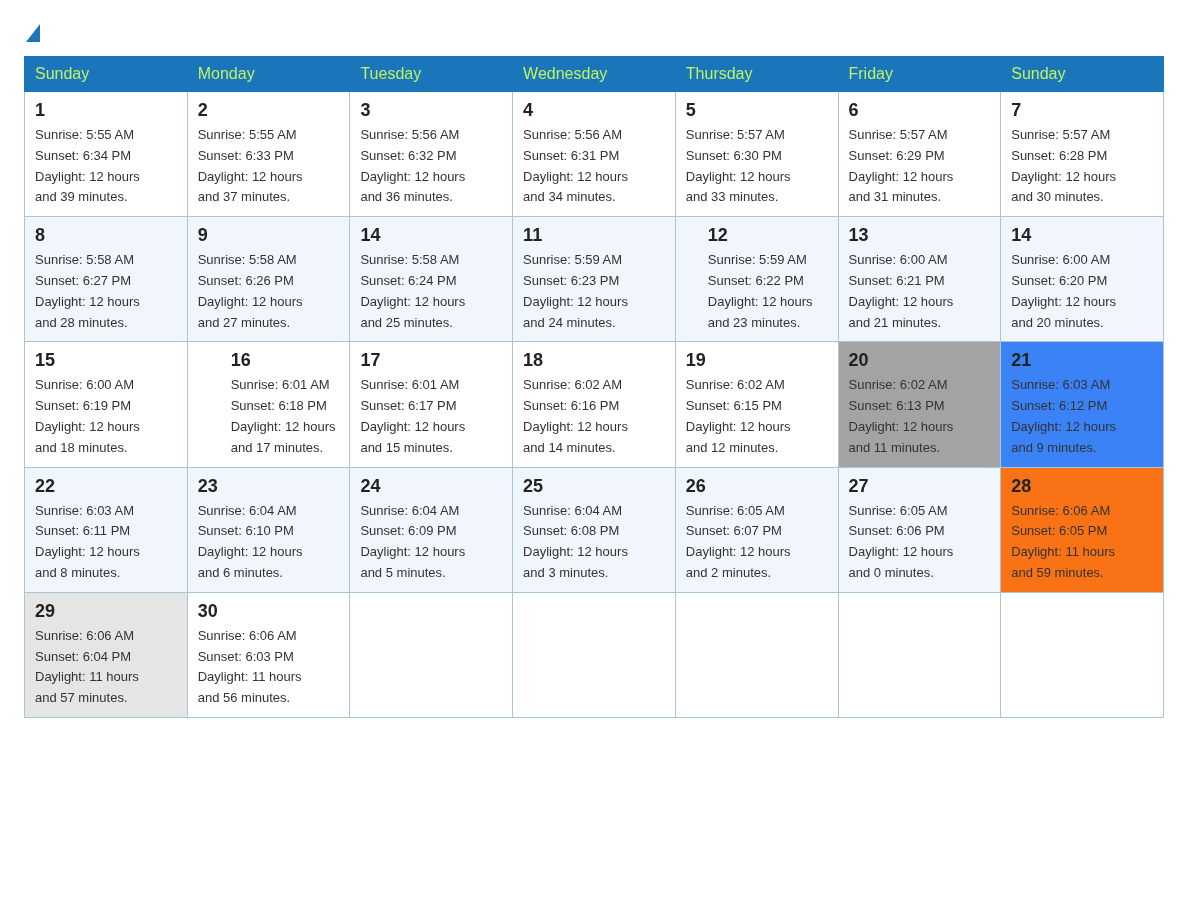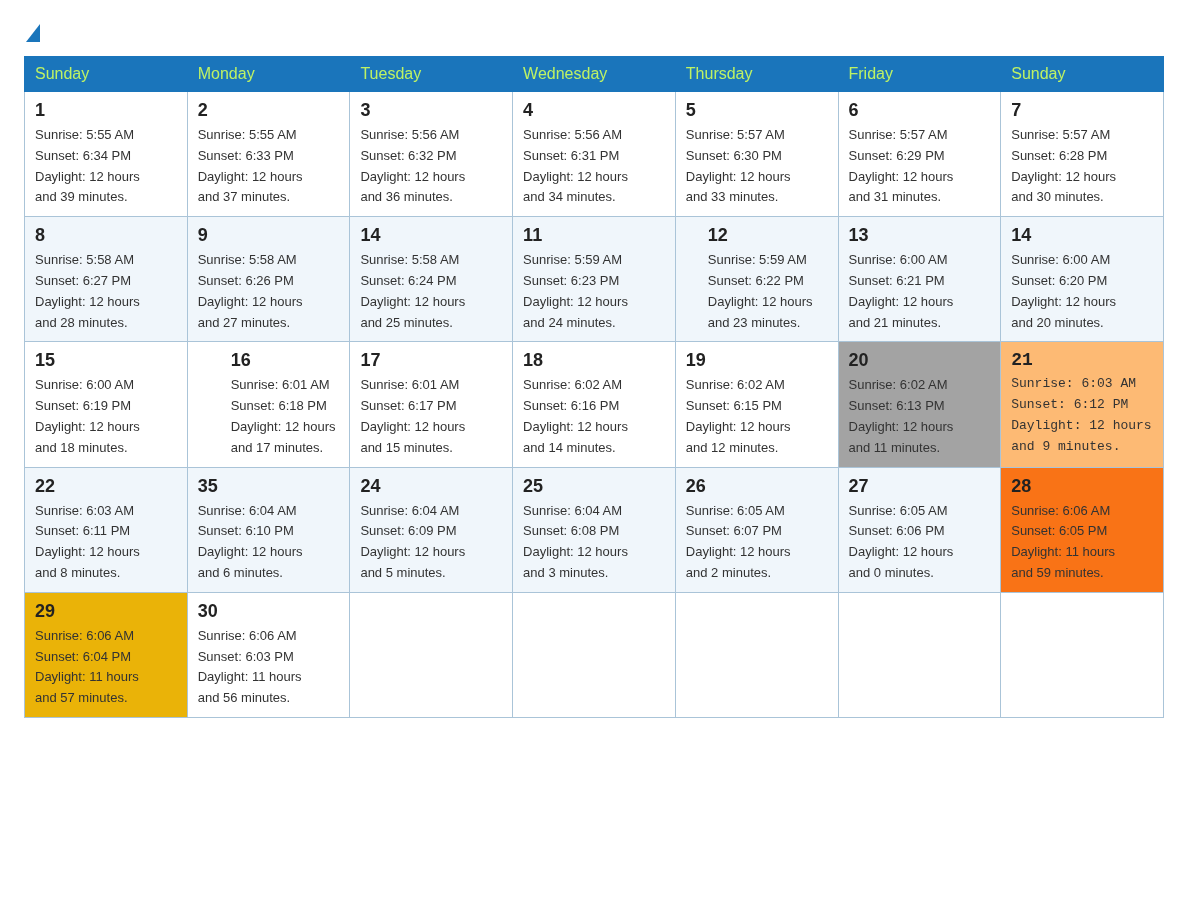--- a/index.html
+++ b/index.html
@@ -212,32 +212,32 @@
           <div class="day-info">Sunrise: 6:02 AM<br>Sunset: 6:16 PM<br>Daylight: 12 hours<br>and 14 minutes.</div>
         </td>
         <td style="background-color: rgb(255, 255, 255);">
           <span class="day-number">19</span>
           <div class="day-info">Sunrise: 6:02 AM<br>Sunset: 6:15 PM<br>Daylight: 12 hours<br>and 12 minutes.</div>
         </td>
         <td style="background-color: #a3a3a3;">
           <span class="day-number">20</span>
           <div class="day-info">Sunrise: 6:02 AM<br>Sunset: 6:13 PM<br>Daylight: 12 hours<br>and 11 minutes.</div>
         </td>
-        <td style="background-color: #fdba74; font-family: Liberation Mono, monospace;">
+        <td style="background-color: #3b82f6;">
           <span class="day-number">21</span>
           <div class="day-info">Sunrise: 6:03 AM<br>Sunset: 6:12 PM<br>Daylight: 12 hours<br>and 9 minutes.</div>
         </td>
       </tr>
       <tr>
         <td style="background-color: rgb(240, 246, 251);">
           <span class="day-number">22</span>
           <div class="day-info">Sunrise: 6:03 AM<br>Sunset: 6:11 PM<br>Daylight: 12 hours<br>and 8 minutes.</div>
         </td>
         <td style="background-color: rgb(240, 246, 251);">
-          <span class="day-number">35</span>
+          <span class="day-number">23</span>
           <div class="day-info">Sunrise: 6:04 AM<br>Sunset: 6:10 PM<br>Daylight: 12 hours<br>and 6 minutes.</div>
         </td>
         <td style="background-color: rgb(240, 246, 251);">
           <span class="day-number">24</span>
           <div class="day-info">Sunrise: 6:04 AM<br>Sunset: 6:09 PM<br>Daylight: 12 hours<br>and 5 minutes.</div>
         </td>
         <td style="background-color: rgb(240, 246, 251);">
           <span class="day-number">25</span>
           <div class="day-info">Sunrise: 6:04 AM<br>Sunset: 6:08 PM<br>Daylight: 12 hours<br>and 3 minutes.</div>
         </td>
@@ -248,21 +248,21 @@
         <td style="background-color: rgb(240, 246, 251);">
           <span class="day-number">27</span>
           <div class="day-info">Sunrise: 6:05 AM<br>Sunset: 6:06 PM<br>Daylight: 12 hours<br>and 0 minutes.</div>
         </td>
         <td style="background-color: #f97316;">
           <span class="day-number">28</span>
           <div class="day-info">Sunrise: 6:06 AM<br>Sunset: 6:05 PM<br>Daylight: 11 hours<br>and 59 minutes.</div>
         </td>
       </tr>
       <tr>
-        <td style="background-color: #eab308;">
+        <td style="background-color: #e5e5e5;">
           <span class="day-number">29</span>
           <div class="day-info">Sunrise: 6:06 AM<br>Sunset: 6:04 PM<br>Daylight: 11 hours<br>and 57 minutes.</div>
         </td>
         <td style="background-color: rgb(255, 255, 255);">
           <span class="day-number">30</span>
           <div class="day-info">Sunrise: 6:06 AM<br>Sunset: 6:03 PM<br>Daylight: 11 hours<br>and 56 minutes.</div>
         </td>
         <td class="empty-cell" style="background-color: rgb(255, 255, 255);"></td>
         <td class="empty-cell" style="background-color: rgb(255, 255, 255);"></td>
         <td class="empty-cell" style="background-color: rgb(255, 255, 255);"></td>

